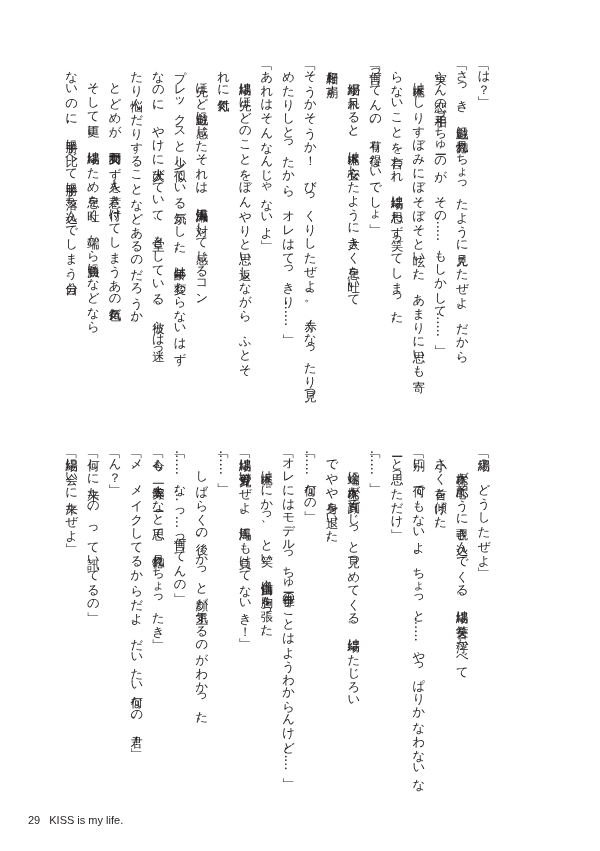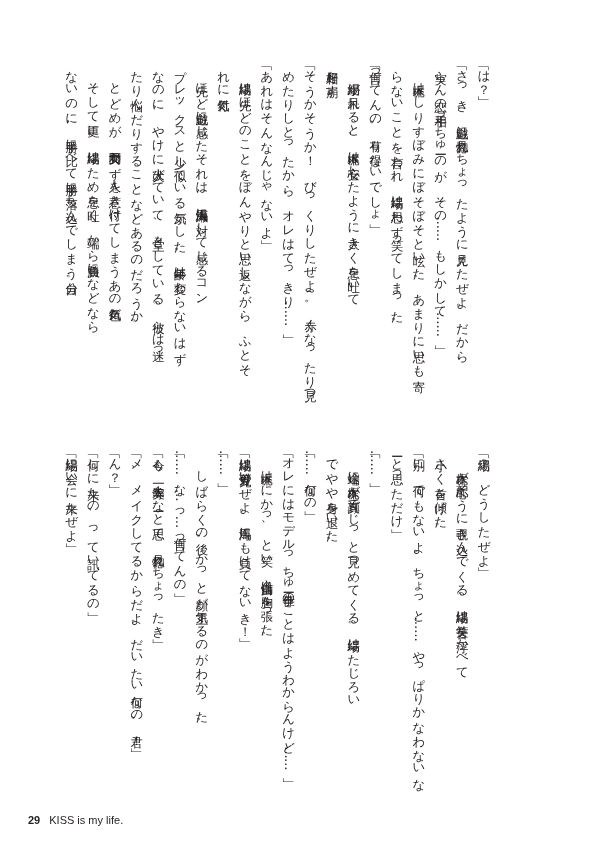--- a/index.html
+++ b/index.html
@@ -40,21 +40,21 @@
       position: absolute;
       left: 28px;
       top: 813px;
       font-family: "Liberation Sans", "DejaVu Sans", sans-serif;
       font-size: 11px;
       line-height: 14px;
       color: #231f20;
       white-space: nowrap;
     }
     .footer .pnum {
-      font-weight: bold;
+      font-weight: normal;
       margin-right: 9px;
     }
   </style>
 </head>
 <body>
 
 <div class="block" id="upper-block">
   <p>「は？」</p>
   <p>「さっき、遊戯に見惚れちょったように見えたぜよ。だから、</p>
   <p>実らん恋の相手っちゅーのが、その……もしかして……」</p>

